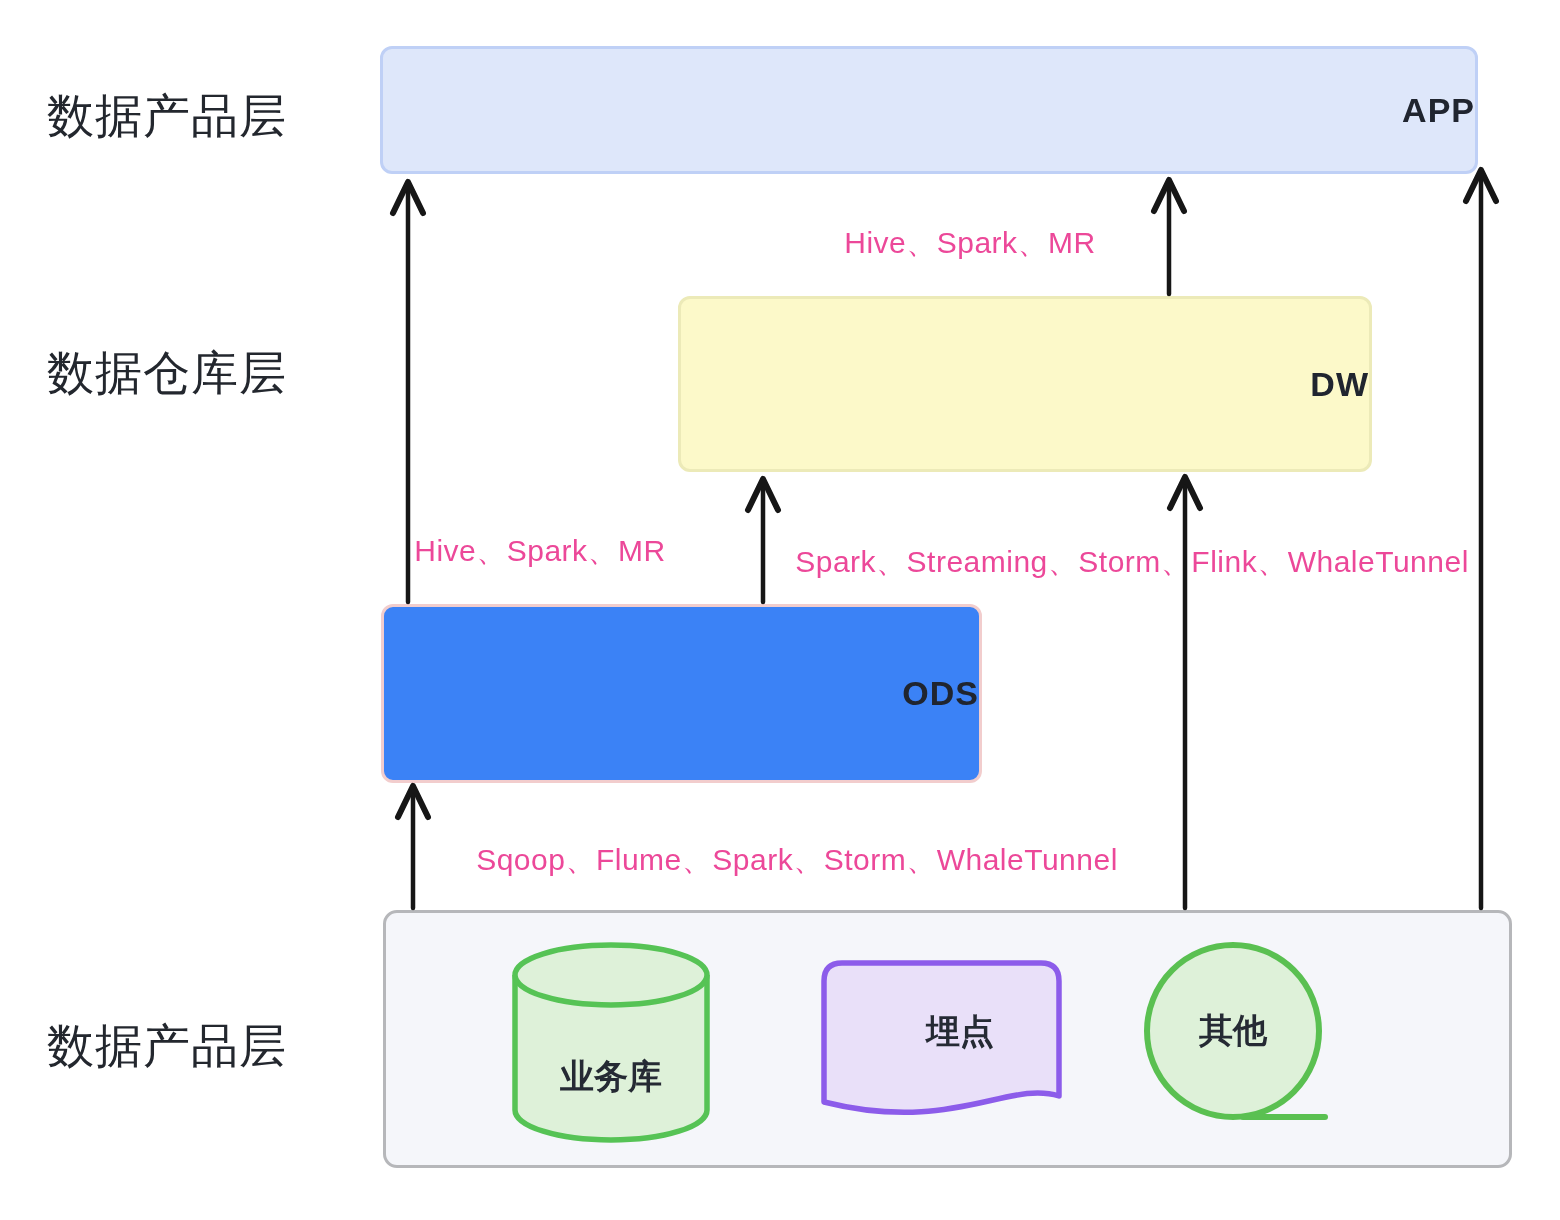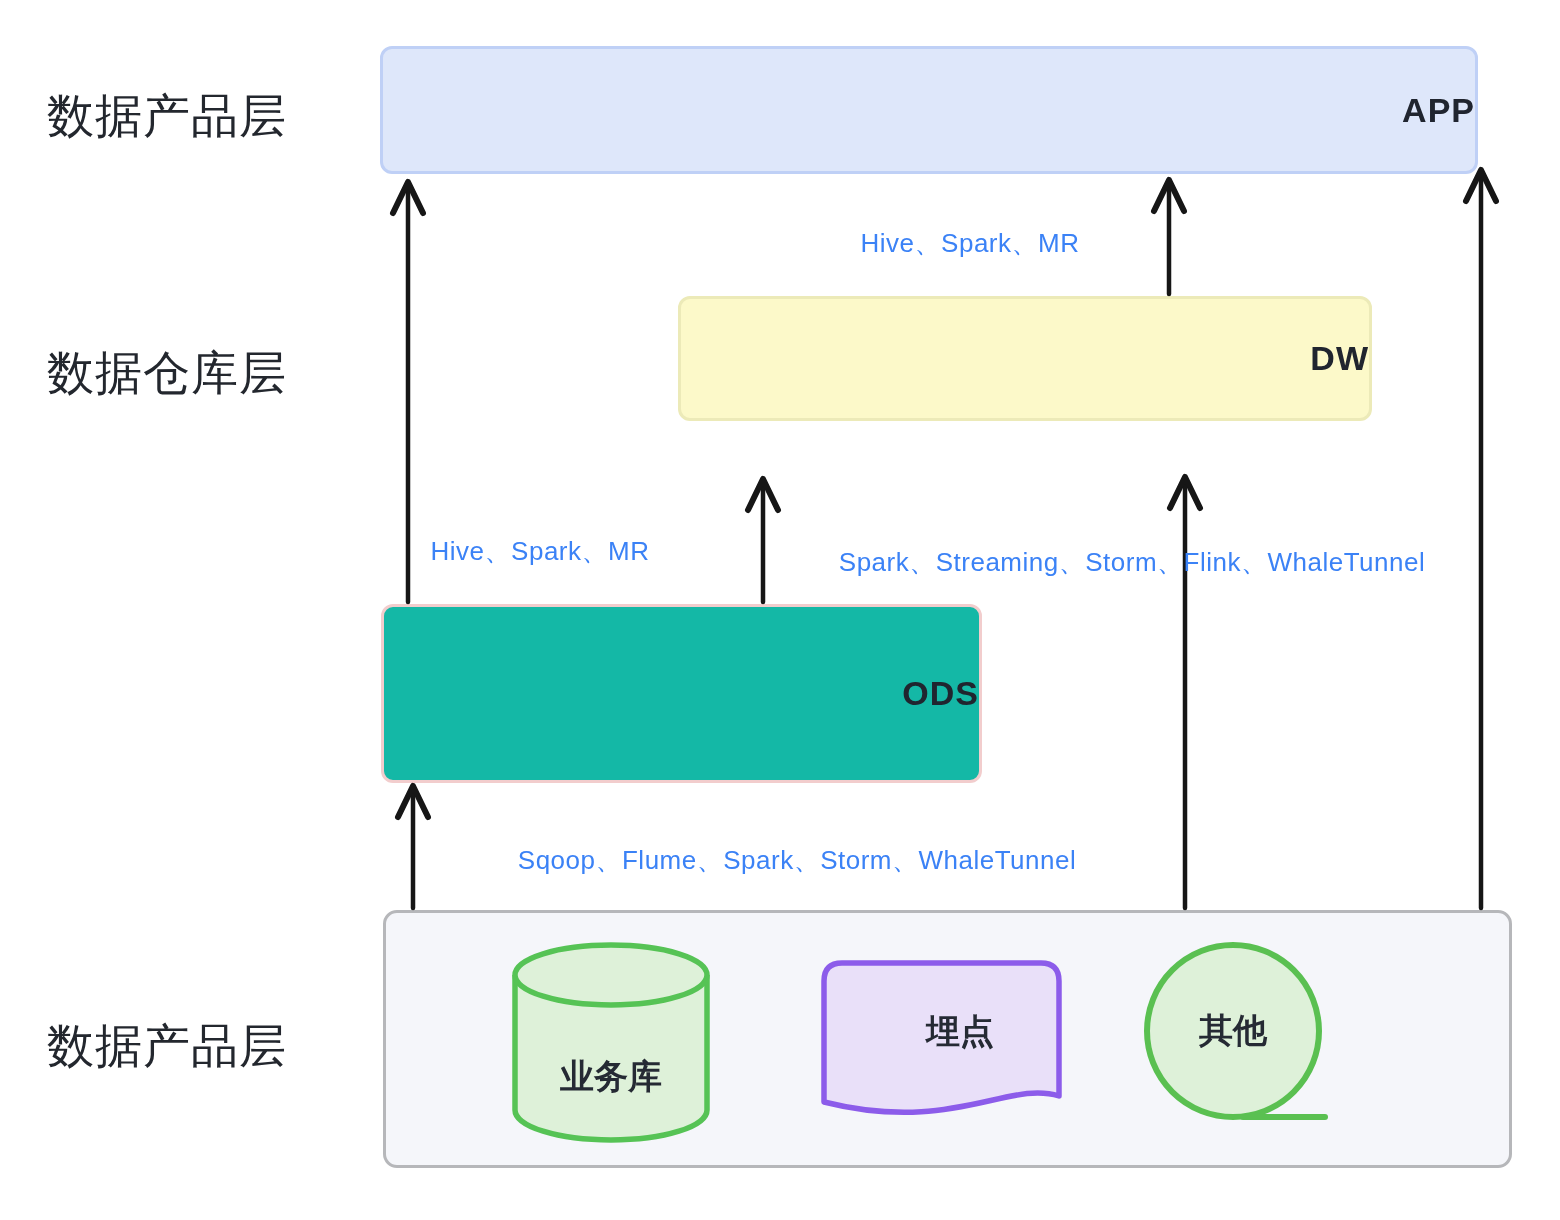--- a/index.html
+++ b/index.html
@@ -23,37 +23,37 @@
   }
   .node{
     position:absolute;
     display:flex;align-items:center;justify-content:flex-end;
     font-weight:700;font-size:34px;color:#20252f;
     border-radius:12px;
     box-sizing:border-box;
     letter-spacing:1px;
   }
   .node-app{left:380px;top:46px;width:1098px;height:128px;background:#dee7fa;border:3px solid #bfd0f6;}
-  .node-dw{left:678px;top:296px;width:694px;height:125px;background:#fcf9c9;border:3px solid #eceab8;}
-  .node-ods{left:381px;top:604px;width:601px;height:179px;background:#14b8a6;border:3px solid #f2cdcd;}
+  .node-dw{left:678px;top:296px;width:694px;height:176px;background:#fcf9c9;border:3px solid #eceab8;}
+  .node-ods{left:381px;top:604px;width:601px;height:179px;background:#3b82f6;border:3px solid #f2cdcd;}
   .source-box{
     position:absolute;
     left:383px;top:910px;width:1129px;height:258px;
     background:#f5f6fa;border:3px solid #b6b7ba;border-radius:14px;
     box-sizing:border-box;
   }
   .overlay{
     position:absolute;left:0;top:0;width:1560px;height:1220px;
     pointer-events:none;
   }
   .edge-label{
     position:absolute;
     transform:translate(-50%,-50%);
-    font-size:26px;
-    color:#3b82f6;
+    font-size:30px;
+    color:#ec4899;
     white-space:nowrap;
     letter-spacing:0.5px;
   }
   .lbl-dw-app{left:970px;top:243px;}
   .lbl-ods-app{left:540px;top:551px;}
   .lbl-src-dw{left:1132px;top:542px;margin-top:20px;}
   .lbl-src-ods{left:797px;top:860px;}
   .shape-label{
     position:absolute;
     transform:translate(-50%,-50%);

